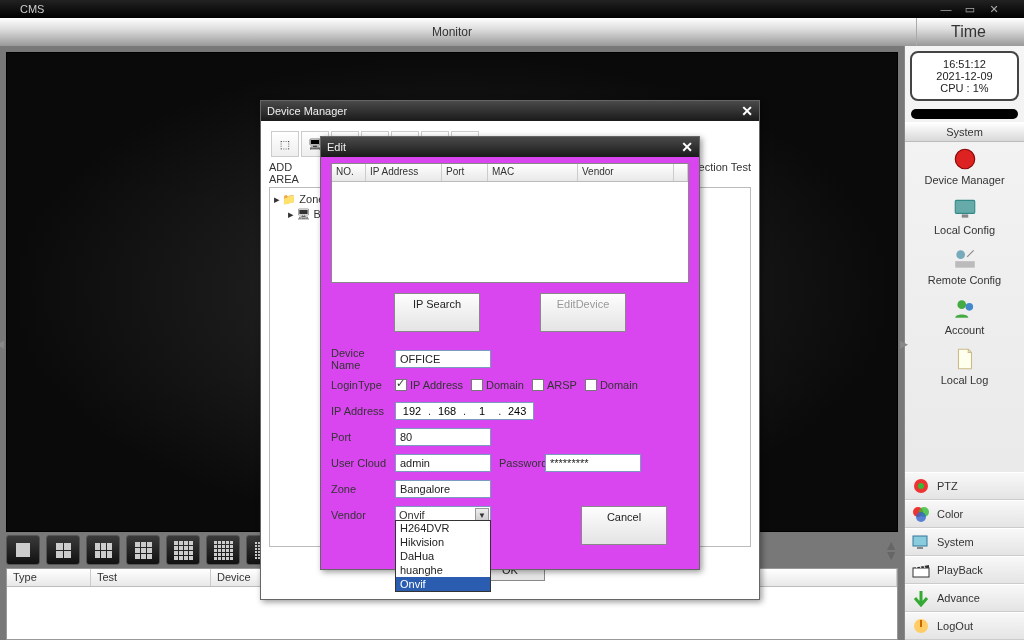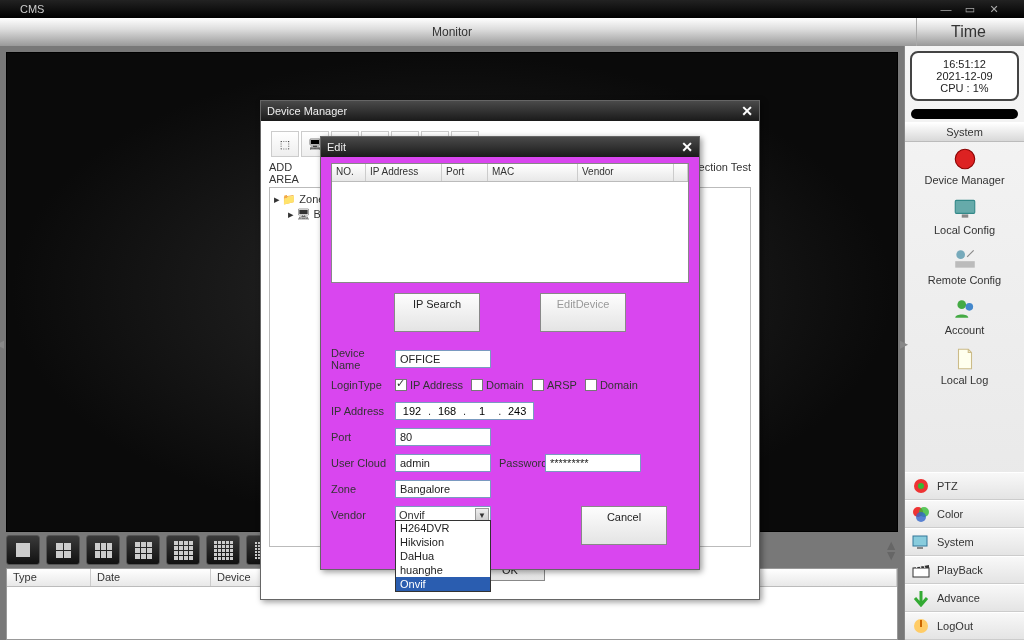--- a/index.html
+++ b/index.html
@@ -225,21 +225,21 @@
           </div>
         </div>
       <div class="updn">
           <span>▲</span>
           <span>▼</span>
         </div>
     </div>
     <div class="logtable">
       <div class="lth">
         <div style="width:84px">Type</div>
-        <div style="width:120px">Date</div>
+        <div style="width:120px">Test</div>
         <div style="flex:1">Device</div>
       </div>
     </div>
     <span class="arrow-r">▸</span>
 
     <div id="dm-modal" class="modal">
       <div class="modal-title">
         <span>Device Manager</span>
         <span class="spacer"></span>
         <span class="mclose">✕</span>

